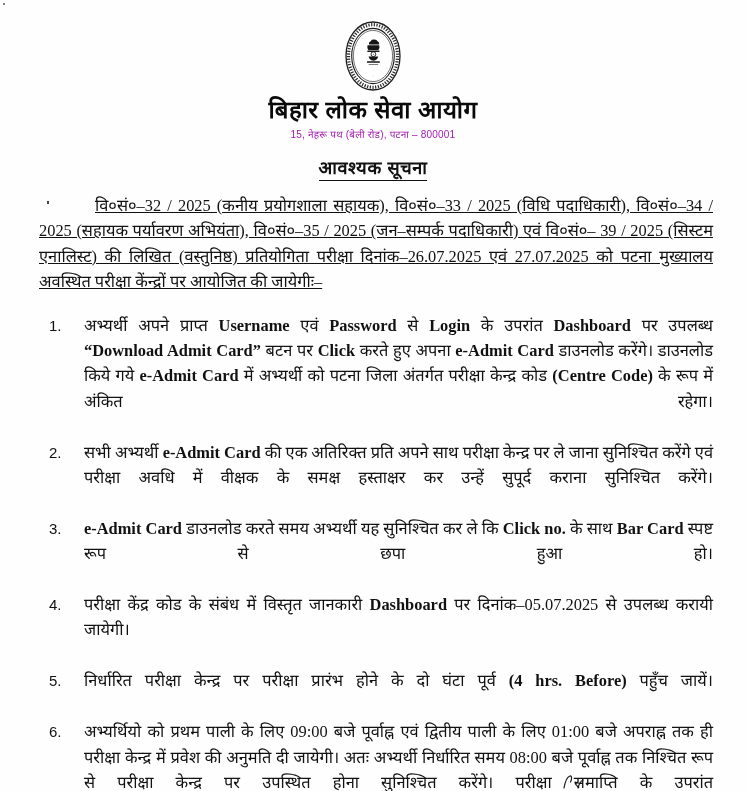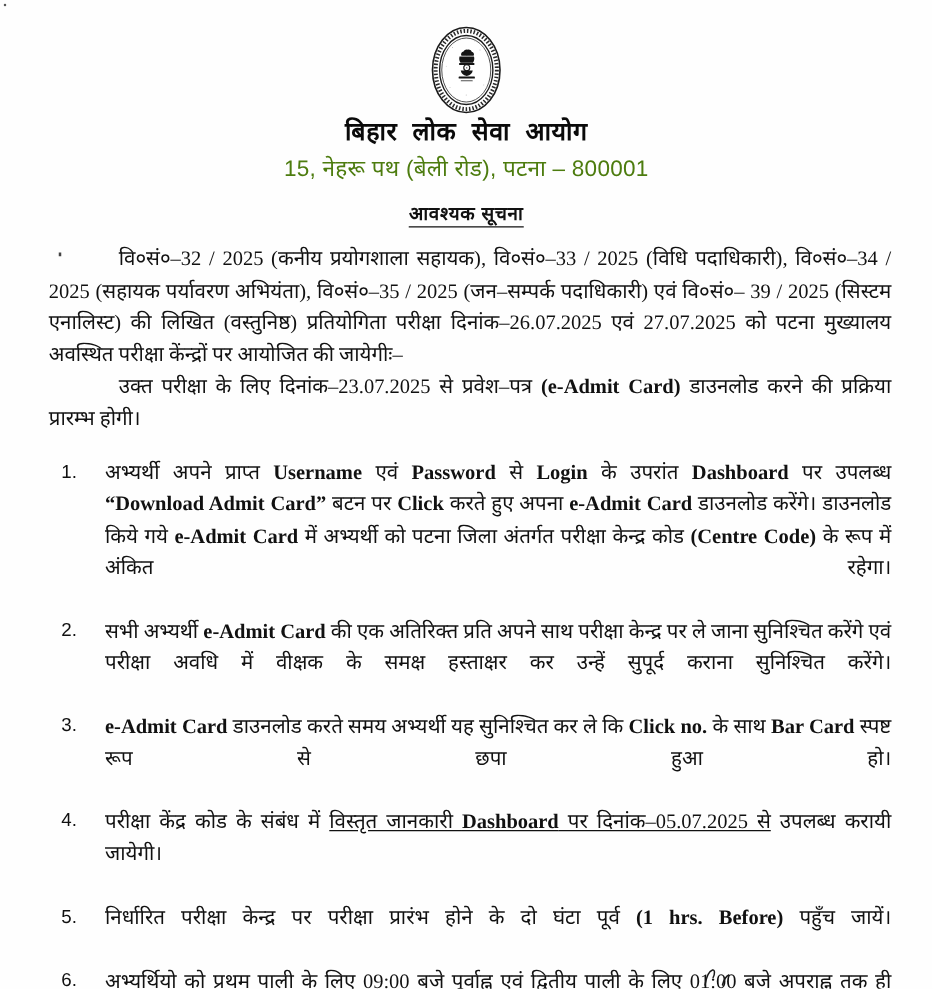--- a/index.html
+++ b/index.html
@@ -46,39 +46,39 @@
     align-items: center;
     height: 76px;
   }
   .emblem {
     width: 58px;
     height: 72px;
     display: block;
   }
 
   .org-name {
-    font-family: Liberation Mono, monospace;
-    font-size: 20px;
+    font-family: Liberation Sans, sans-serif;
+    font-size: 24px;
     font-weight: 700;
     letter-spacing: 0.4px;
     margin-top: 2px;
     line-height: 1.15;
     color: #0a0a0a;
   }
   .org-address {
     font-family: "Liberation Sans", "DejaVu Sans", sans-serif;
-    font-size: 18px;
+    font-size: 10px;
     font-weight: 400;
     margin-top: 3px;
     letter-spacing: 0.2px;
-    color: #4d7c0f;
+    color: #a21caf;
   }
   .notice-title {
     font-family: "Liberation Sans", "DejaVu Sans", sans-serif;
-    font-size: 15px;
+    font-size: 18px;
     font-weight: 700;
     margin-top: 14px;
     display: inline-block;
     border-bottom: 1.6px solid #111;
     padding-bottom: 1px;
     letter-spacing: 0.6px;
   }
 
   
   .content {
@@ -95,20 +95,21 @@
     line-height: 25.5px;
     text-align: justify;
     text-justify: inter-word;
     margin: 0;
     color: #111;
     position: relative;
   }
   .para.first {
     text-indent: 56px;
     margin-top: 2px;
+    text-decoration: underline;
   }
   .para.second {
     text-indent: 56px;
     margin-top: 0px;
   }
 
   .stray-dot-para {
     position: absolute;
     left: 8px;
     top: 8px;
@@ -152,21 +153,20 @@
   .txt::after {
     content: "";
     display: inline-block;
     width: 100%;
   }
 
   b, .b {
     font-weight: 700;
   }
   .u {
-    text-decoration: underline;
     text-underline-offset: 2px;
   }
 
   
   .sign-stub {
     position: absolute;
     right: 128px;
     bottom: 2px;
     width: 60px;
     height: 14px;
@@ -235,44 +235,41 @@
     <div><span class="notice-title">आवश्यक सूचना</span></div>
   </div>
 
   <div class="content">
 
     <p class="para first">
       <span class="stray-dot-para"></span>
       <span>वि०सं०–32 / 2025 (कनीय प्रयोगशाला सहायक), वि०सं०–33 / 2025 (विधि पदाधिकारी), वि०सं०–34 / 2025 (सहायक पर्यावरण अभियंता), वि०सं०–35 / 2025 (जन–सम्पर्क पदाधिकारी) एवं वि०सं०– 39 / 2025 (सिस्टम एनालिस्ट) की लिखित (वस्तुनिष्ठ) प्रतियोगिता परीक्षा दिनांक–26.07.2025 एवं 27.07.2025 को पटना मुख्यालय अवस्थित परीक्षा केंन्द्रों पर आयोजित की जायेगीः–</span>
     </p>
 
-    <p class="para second">
-      <span>उक्त परीक्षा के लिए दिनांक–23.07.2025 से प्रवेश–पत्र </span><b>(e-Admit Card)</b><span> डाउनलोड करने की प्रक्रिया प्रारम्भ होगी।</span>
-    </p>
 
     <ol class="notice-list" id="notice-list">
         <li>
           <span class="num">1.</span>
           <span class="txt"><span>अभ्यर्थी अपने प्राप्त </span><span class="b">Username</span><span> एवं </span><span class="b">Password</span><span> से </span><span class="b">Login</span><span> के उपरांत </span><span class="b">Dashboard</span><span> पर उपलब्ध </span><span class="b">“Download Admit Card”</span><span> बटन पर </span><span class="b">Click</span><span> करते हुए अपना </span><span class="b">e-Admit Card</span><span> डाउनलोड करेंगे। डाउनलोड किये गये </span><span class="b">e-Admit Card</span><span> में अभ्यर्थी को पटना जिला अंतर्गत परीक्षा केन्द्र कोड </span><span class="b">(Centre Code)</span><span> के रूप में अंकित रहेगा।</span></span>
         </li>
         <li>
           <span class="num">2.</span>
           <span class="txt"><span>सभी अभ्यर्थी </span><span class="b">e-Admit Card</span><span> की एक अतिरिक्त प्रति अपने साथ परीक्षा केन्द्र पर ले जाना सुनिश्चित करेंगे एवं परीक्षा अवधि में वीक्षक के समक्ष हस्ताक्षर कर उन्हें सुपूर्द कराना सुनिश्चित करेंगे।</span></span>
         </li>
         <li>
           <span class="num">3.</span>
           <span class="txt"><span class="b">e-Admit Card</span><span> डाउनलोड करते समय अभ्यर्थी यह सुनिश्चित कर ले कि </span><span class="b">Click no.</span><span> के साथ </span><span class="b">Bar Card</span><span> स्पष्ट रूप से छपा हुआ हो।</span></span>
         </li>
         <li>
           <span class="num">4.</span>
           <span class="txt"><span>परीक्षा केंद्र कोड के संबंध में </span><span class="u">विस्तृत जानकारी  </span><span class="b u">Dashboard</span><span class="u"> पर दिनांक–05.07.2025 से</span><span> उपलब्ध करायी जायेगी।</span></span>
         </li>
         <li>
           <span class="num">5.</span>
-          <span class="txt"><span>निर्धारित परीक्षा केन्द्र पर परीक्षा प्रारंभ होने के दो घंटा पूर्व </span><span class="b">(1 hrs. Before)</span><span> पहुँच जायें।</span></span>
+          <span class="txt"><span>निर्धारित परीक्षा केन्द्र पर परीक्षा प्रारंभ होने के दो घंटा पूर्व </span><span class="b">(4 hrs. Before)</span><span> पहुँच जायें।</span></span>
         </li>
         <li>
           <span class="num">6.</span>
           <span class="txt"><span>अभ्यर्थियो को प्रथम पाली के लिए 09:00 बजे पूर्वाह्न एवं द्वितीय पाली के लिए 01:00 बजे अपराह्न तक ही परीक्षा केन्द्र में प्रवेश की अनुमति दी जायेगी। अतः अभ्यर्थी निर्धारित समय 08:00 बजे पूर्वाह्न तक निश्चित रूप से परीक्षा केन्द्र पर उपस्थित होना सुनिश्चित करेंगे। परीक्षा समाप्ति के उपरांत </span></span>
         </li>
       </ol>
   </div>
 
   <div class="sign-stub">
     <svg width="60" height="14" viewBox="0 0 60 14" aria-hidden="true">

